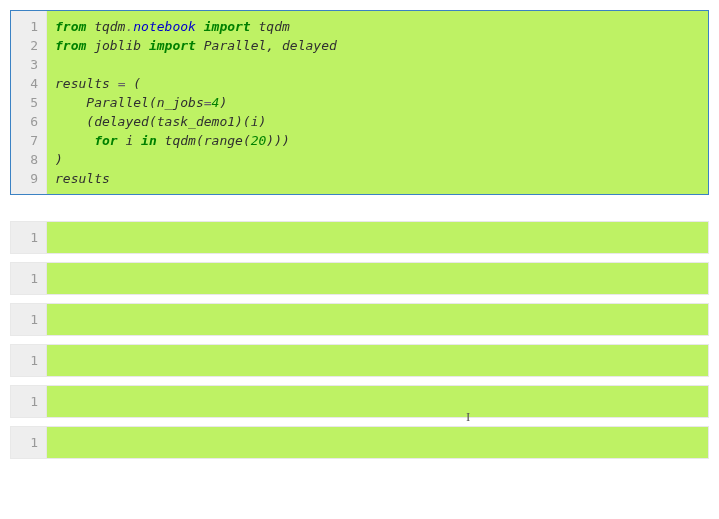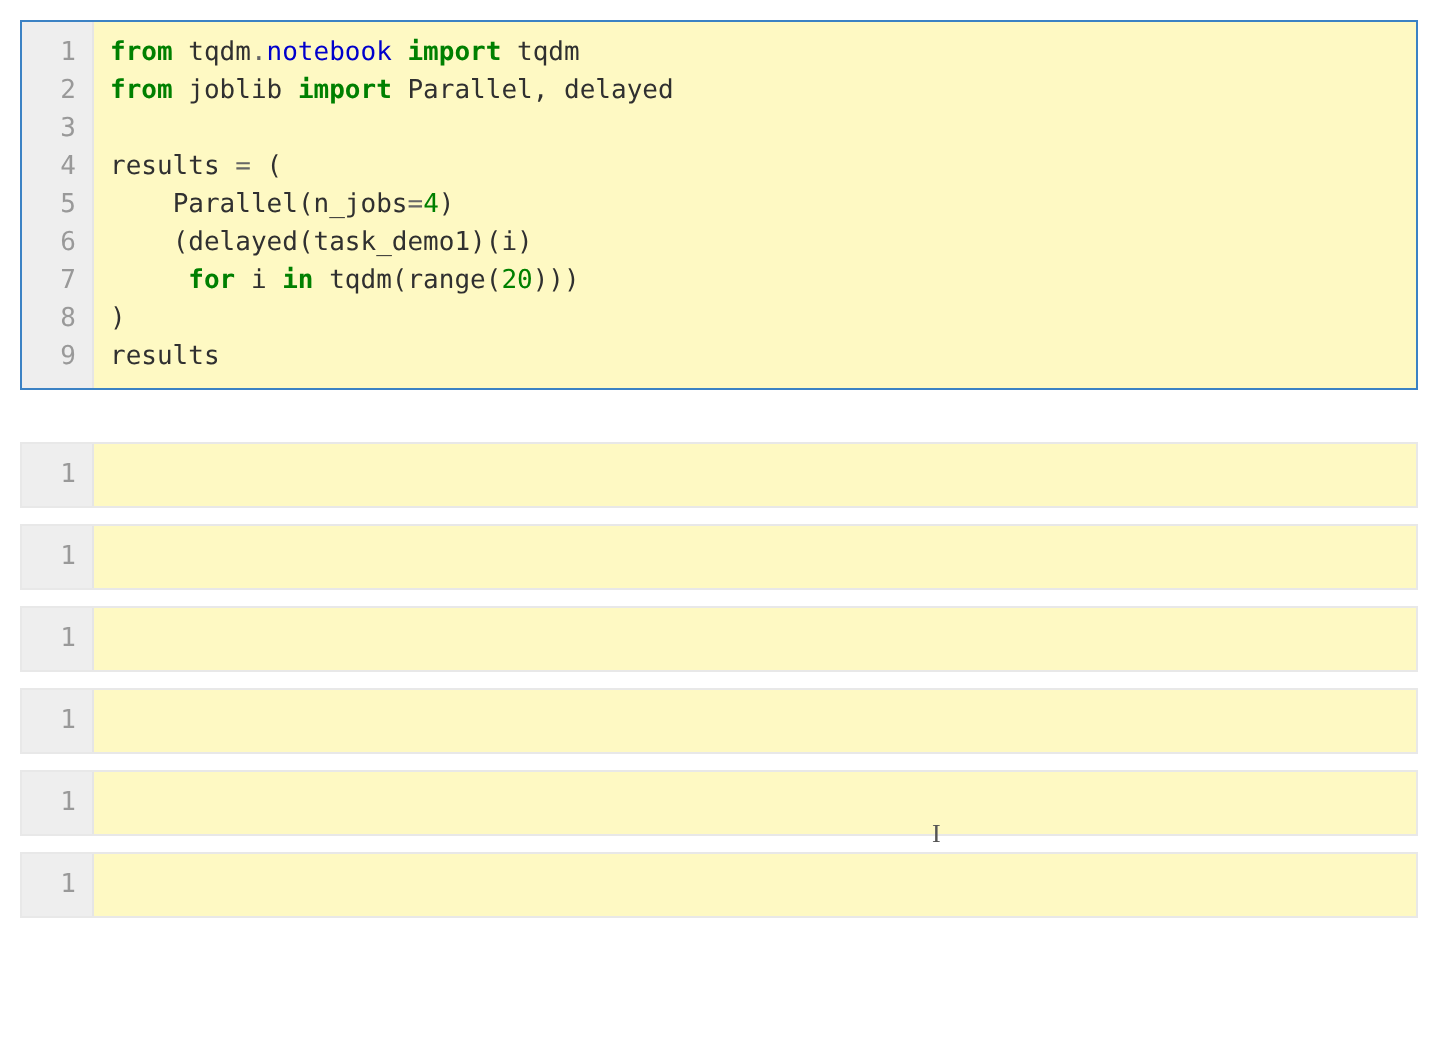--- a/index.html
+++ b/index.html
@@ -27,26 +27,27 @@
     background: #eeeeee;
     color: #999999;
     text-align: right;
     padding: 6px 8px 6px 10px;
     user-select: none;
     min-width: 36px;
     line-height: 19px;
     border-right: 1px solid #e5e5e5;
   }
   .code-area {
-    background: #fef9c3;
+    background: #bef264;
     padding: 6px 8px;
     flex: 1;
     line-height: 19px;
     white-space: pre;
     color: #303030;
+    font-style: italic;
   }
   .output-cell .code-area {
     min-height: 19px;
   }
   .output-spacer {
     height: 18px;
   }
   .kw { color: #008000; font-weight: bold; }
   .im { color: #008000; font-weight: bold; }
   .mod { color: #0000cc; }

